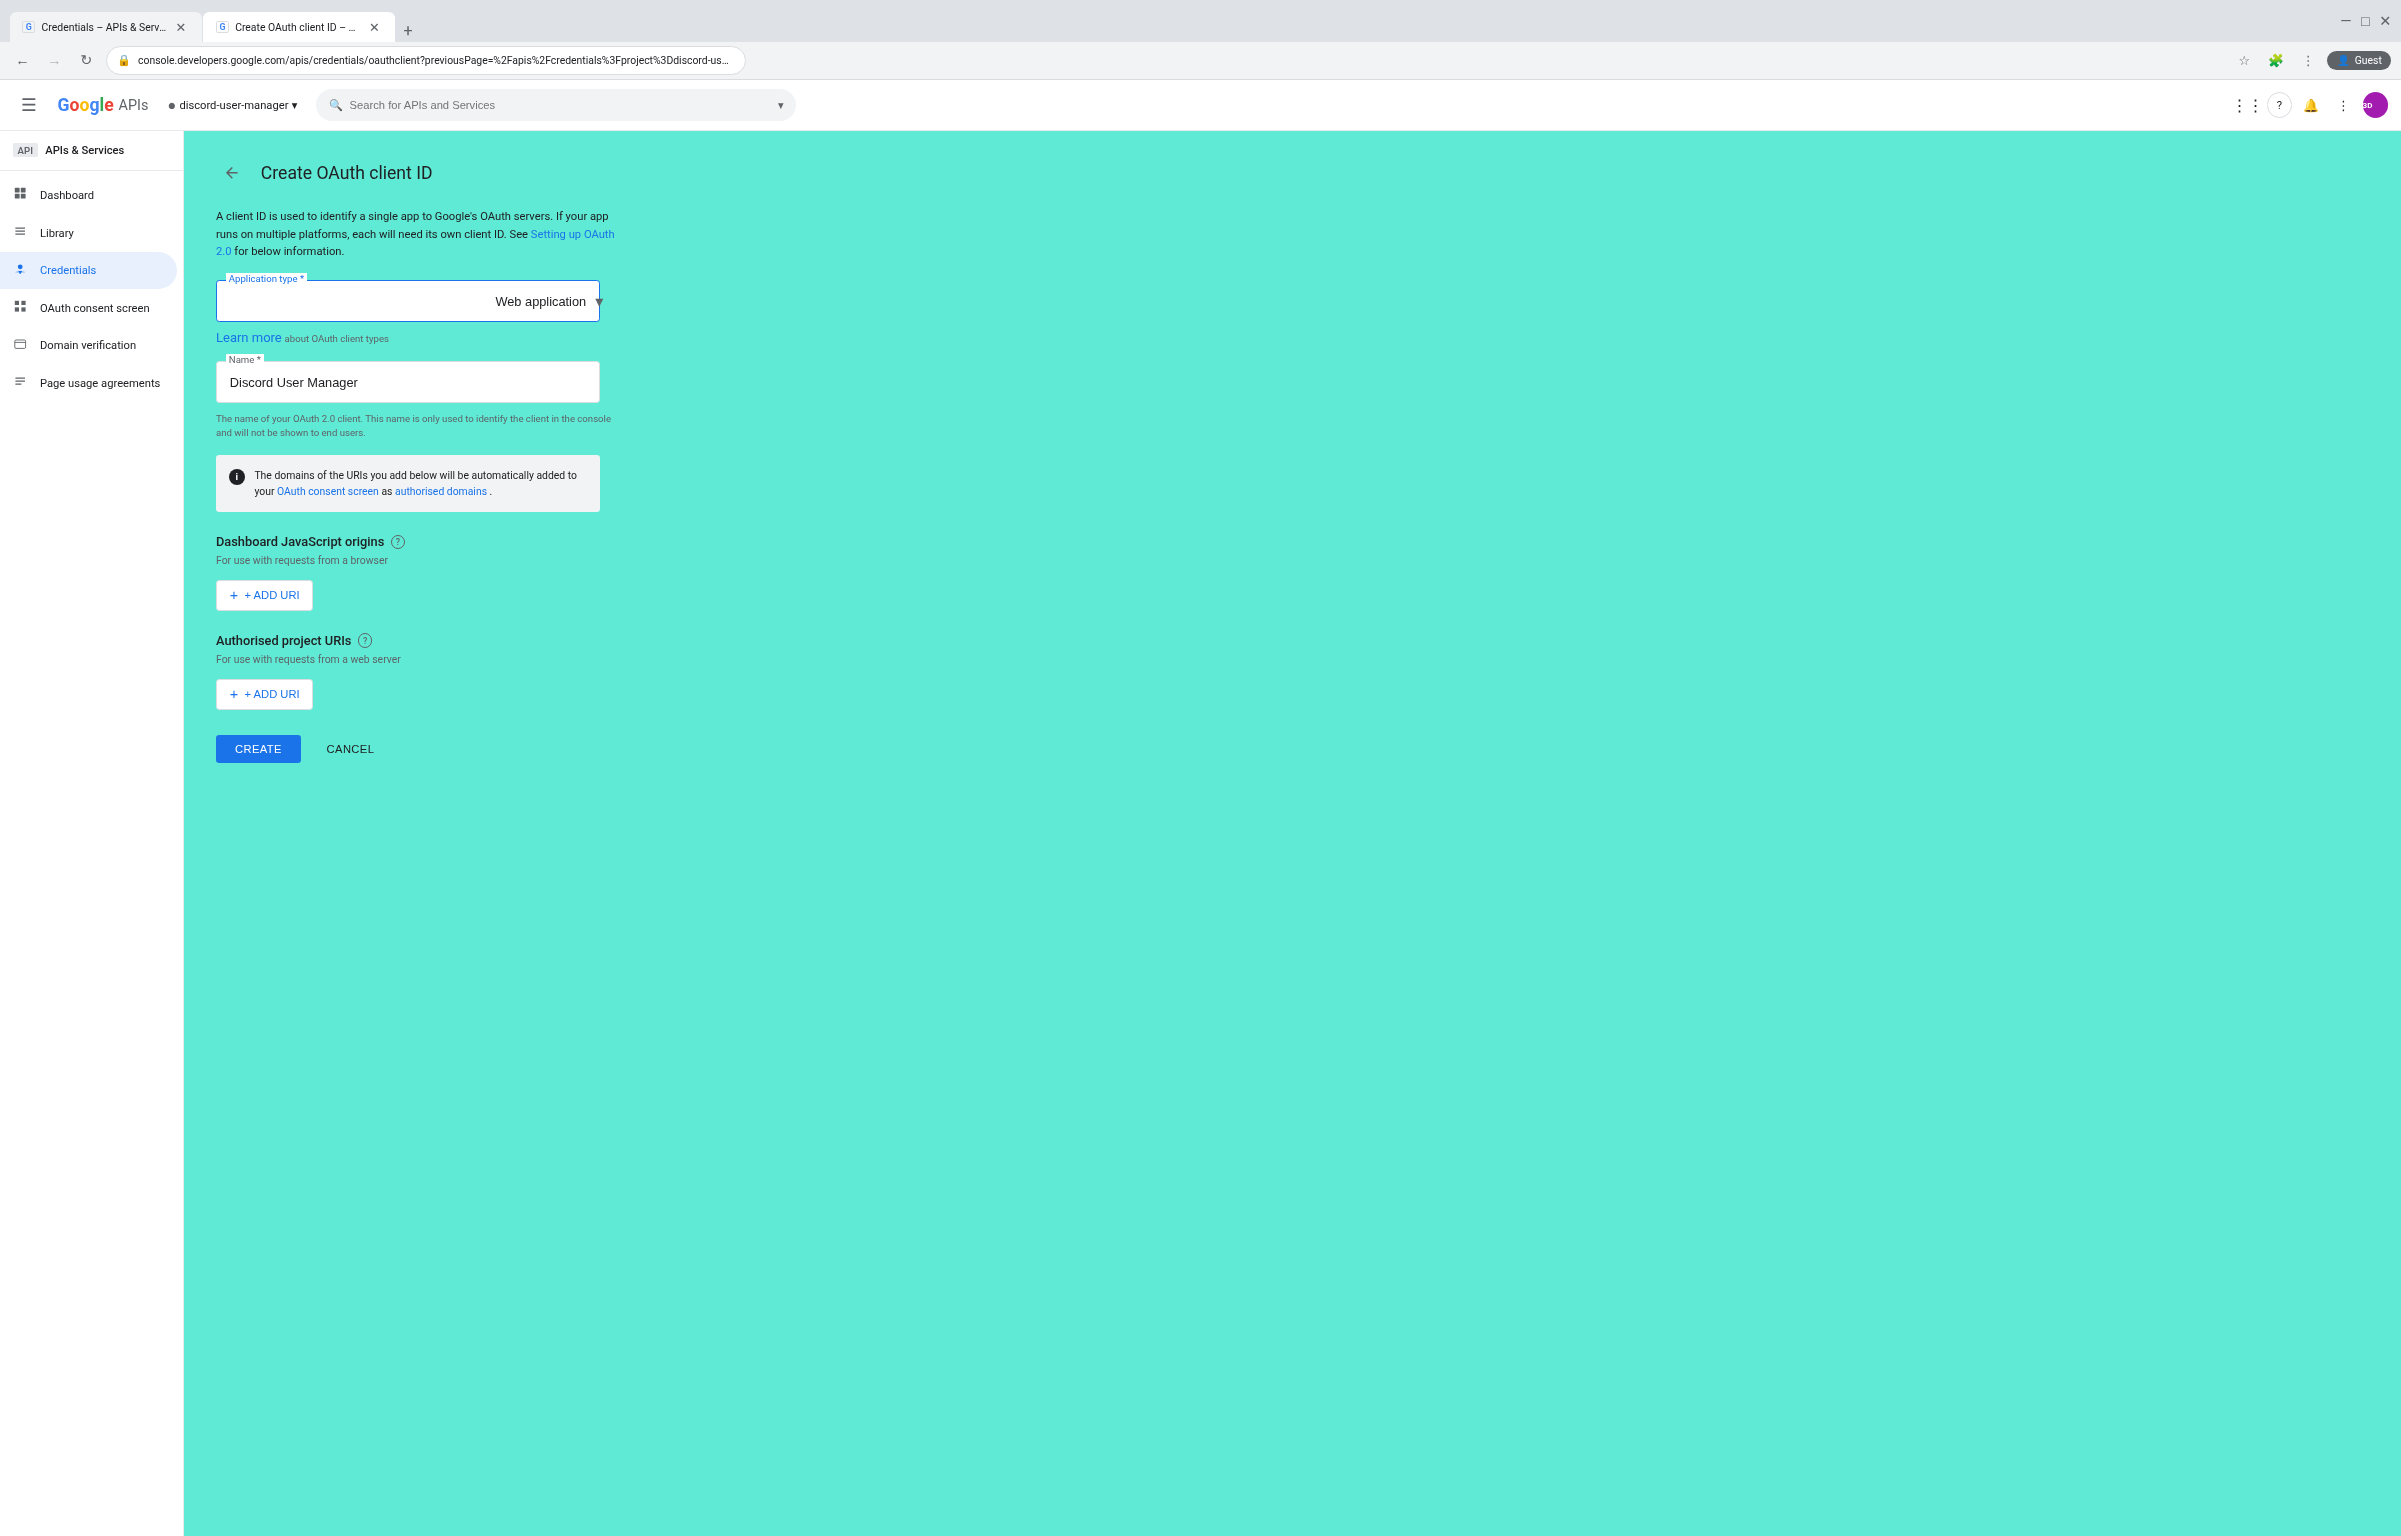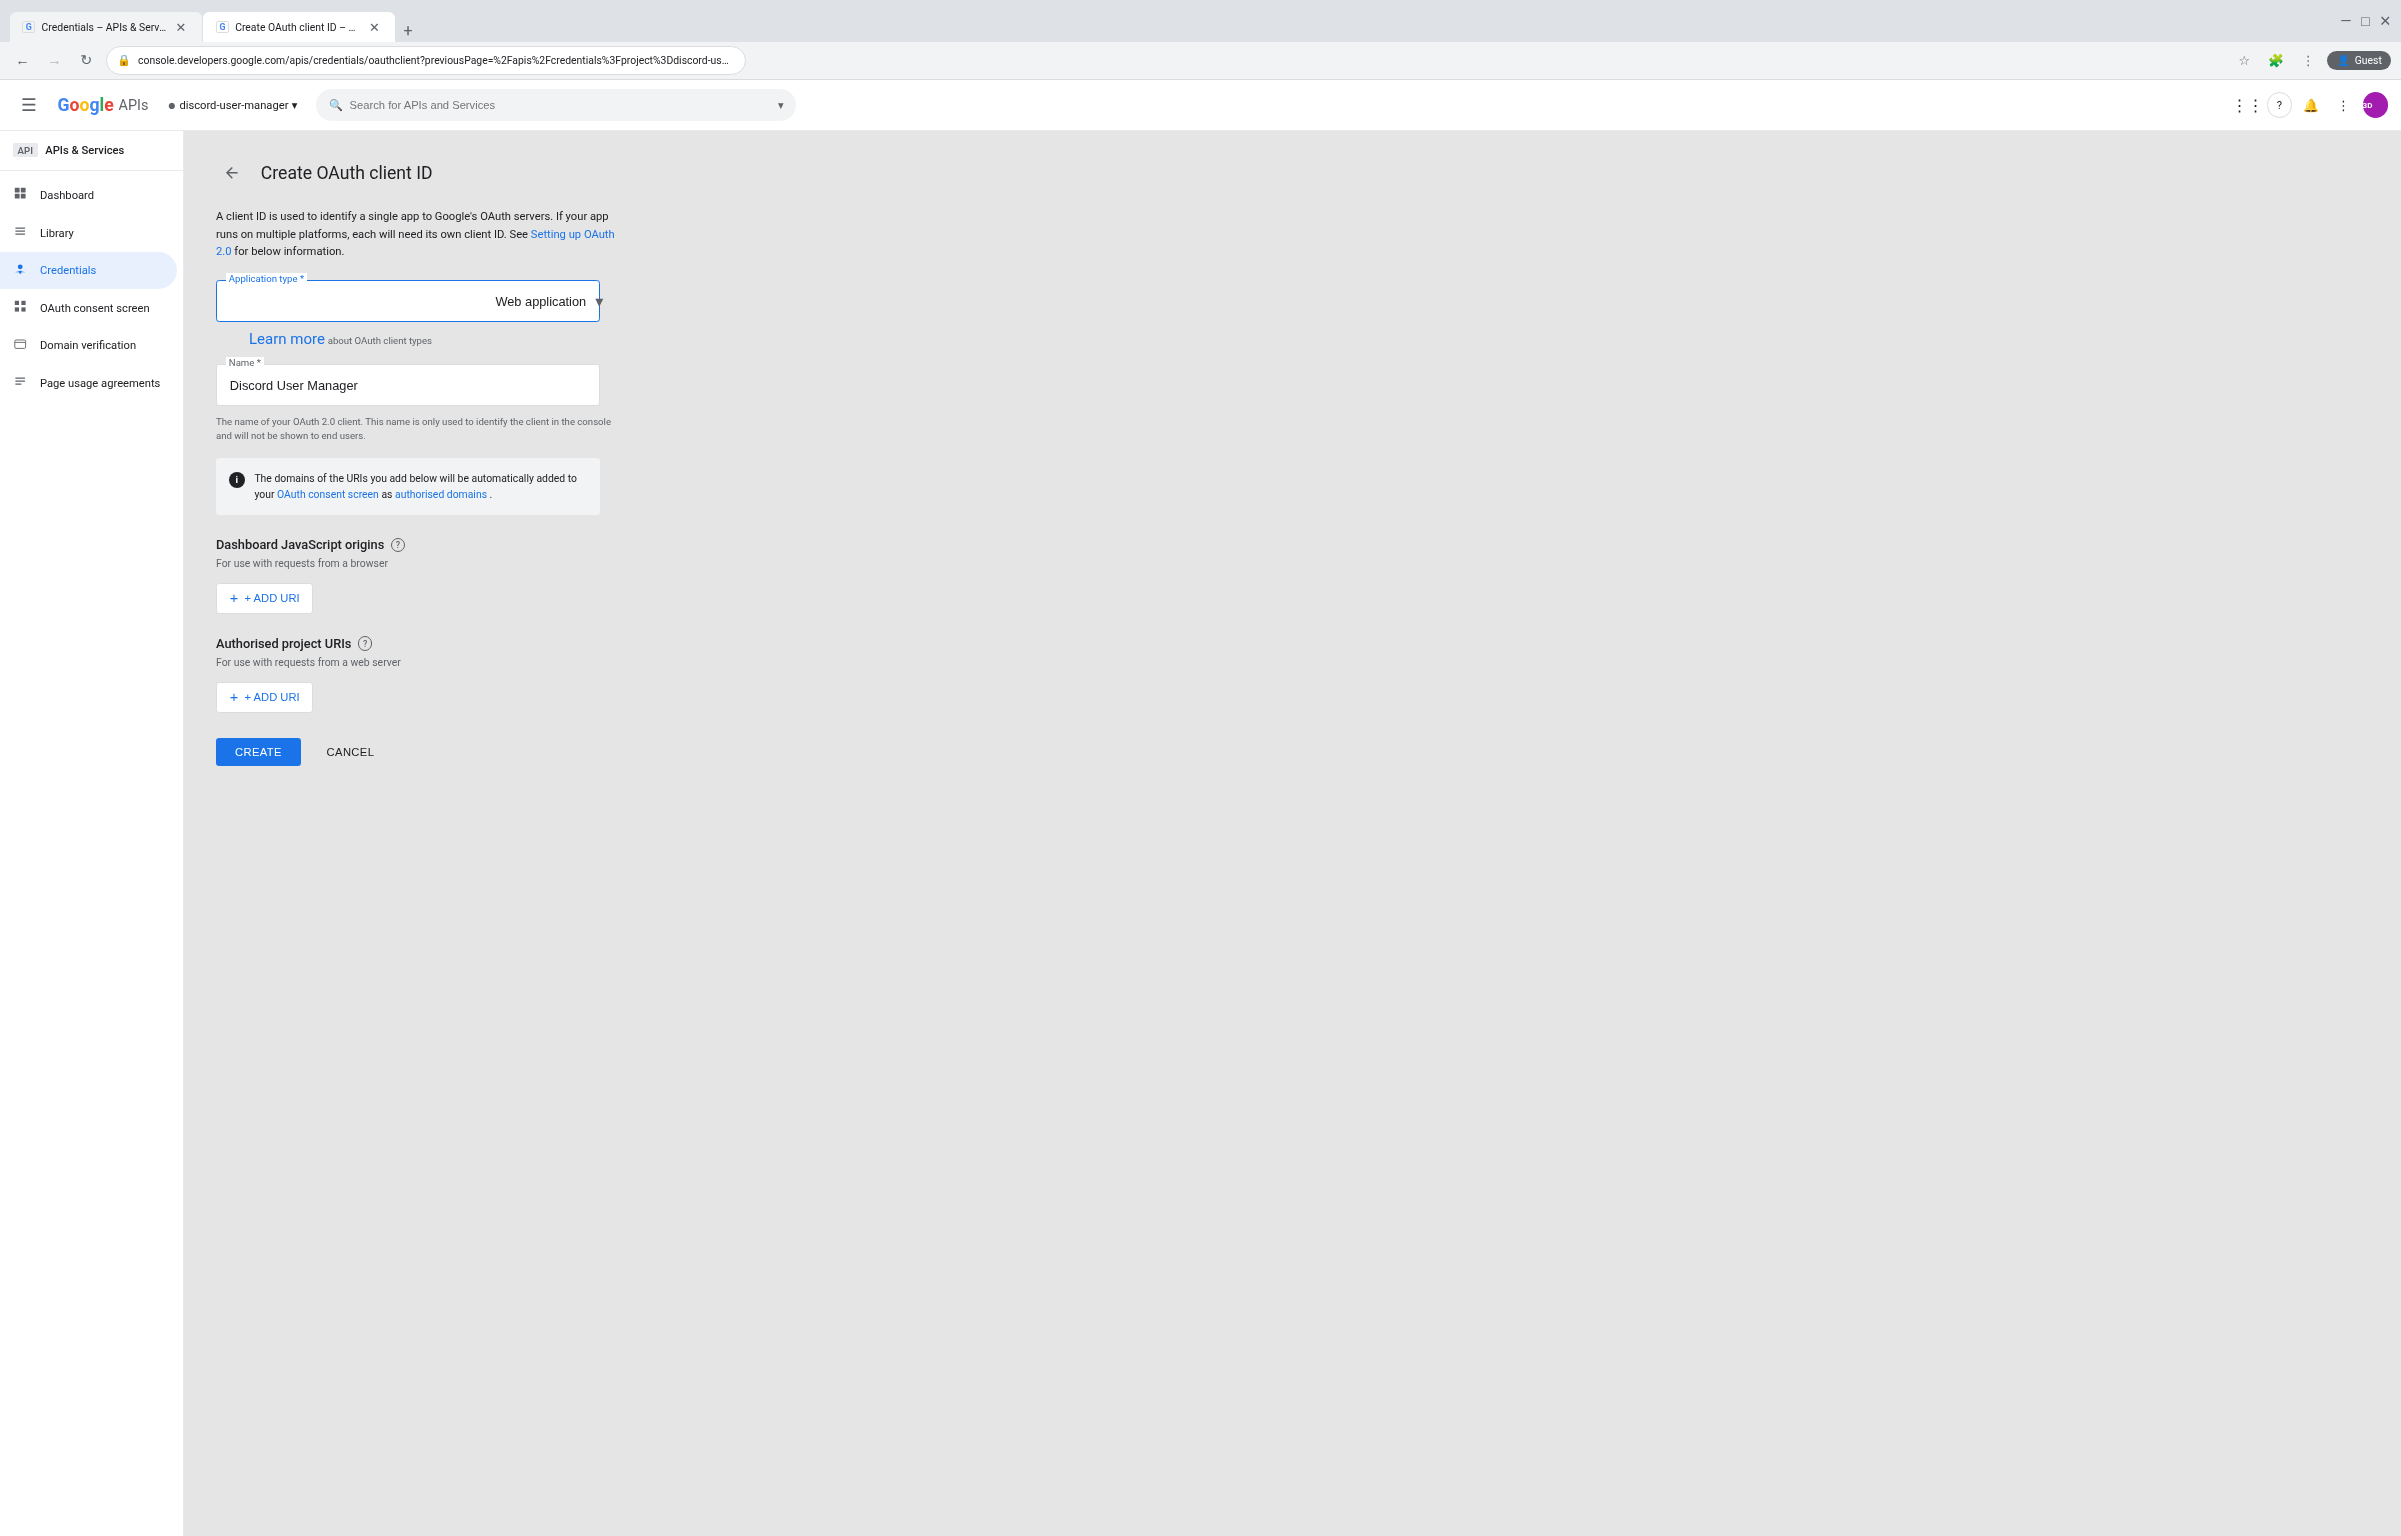--- a/index.html
+++ b/index.html
@@ -51,39 +51,39 @@
 
     
     .sidebar { width: 184px; background: #fff; border-right: 0.8px solid #e8eaed; overflow-y: auto; padding: 6.4px 0; }
     .sidebar-item { display: flex; align-items: center; gap: 12.8px; padding: 9.6px 12.8px; cursor: pointer; color: #202124; font-size: 11.2px; border-radius: 0 19px 19px 0; margin-right: 6.4px; }
     .sidebar-item.active { background: #e8f0fe; color: #1a73e8; }
     .sidebar-item .icon { font-size: 14.4px; color: #5f6368; }
     .sidebar-item.active .icon { color: #1a73e8; }
     .api-label { padding: 6.4px 12.8px; }
 
     
-    .content { flex: 1; overflow-y: auto; background: #e5e5e5; padding: 25.6px 32px; }
+    .content { flex: 1; overflow-y: auto; background: #5eead4; padding: 25.6px 32px; }
 
     
     .page-header { display: flex; align-items: center; gap: 12.8px; margin-bottom: 19px; }
     .back-btn { color: #5f6368; font-size: 17.6px; cursor: pointer; width: 32px; height: 32px; display: flex; align-items: center; justify-content: center; border-radius: 50%; }
     .page-title { font-size: 17.6px; font-weight: 400; color: #202124; }
 
     
     .form-container { max-width: 400px; }
     .description-text { font-size: 11.2px; color: #202124; line-height: 1.6; margin-bottom: 19px; }
     .description-text a { color: #1a73e8; text-decoration: none; }
 
     
     .form-field { margin-bottom: 16px; }
     .select-wrapper { position: relative; }
     .select-label { position: absolute; top: -7.2px; left: 9.6px; background: #fff; padding: 0 3.2px; font-size: 9.6px; color: #1a73e8; z-index: 1; }
     .styled-select { width: 384px; height: 42px; border: 1.6px solid #1a73e8; border-radius: 3.2px; padding: 0 12.8px; font-size: 12.8px; color: #202124; appearance: none; background: #fff; cursor: pointer; outline: none; text-align: right; }
     .select-arrow { position: absolute; right: 12.8px; top: 50%; transform: translateY(-50%); color: #5f6368; font-size: 16px; pointer-events: none; }
-    .helper-link { font-size: 15px; color: #1a73e8; text-decoration: none; margin-top: 3.2px; display: inline-block; margin-left: 33px; }
+    .helper-link { font-size: 13px; color: #1a73e8; text-decoration: none; margin-top: 3.2px; display: inline-block; }
 
     
     .input-wrapper { position: relative; margin-bottom: 3px; }
     .input-label { position: absolute; top: -7.2px; left: 9.6px; background: #fff; padding: 0 3.2px; font-size: 9.6px; color: #5f6368; z-index: 1; }
     .input-label.required::after { content: ' *'; }
     .styled-input { width: 384px; height: 42px; border: 0.8px solid #dadce0; border-radius: 3.2px; padding: 0 12.8px; font-size: 12.8px; color: #202124; background: #fff; outline: none; }
     .input-helper { font-size: 9.6px; color: #5f6368; margin-top: 9px; line-height: 1.4; }
 
     
     .info-box { background: #f1f3f4; border-radius: 3.2px; padding: 12.8px; display: flex; gap: 9.6px; align-items: flex-start; margin: 16px 0; width: 384px; }

